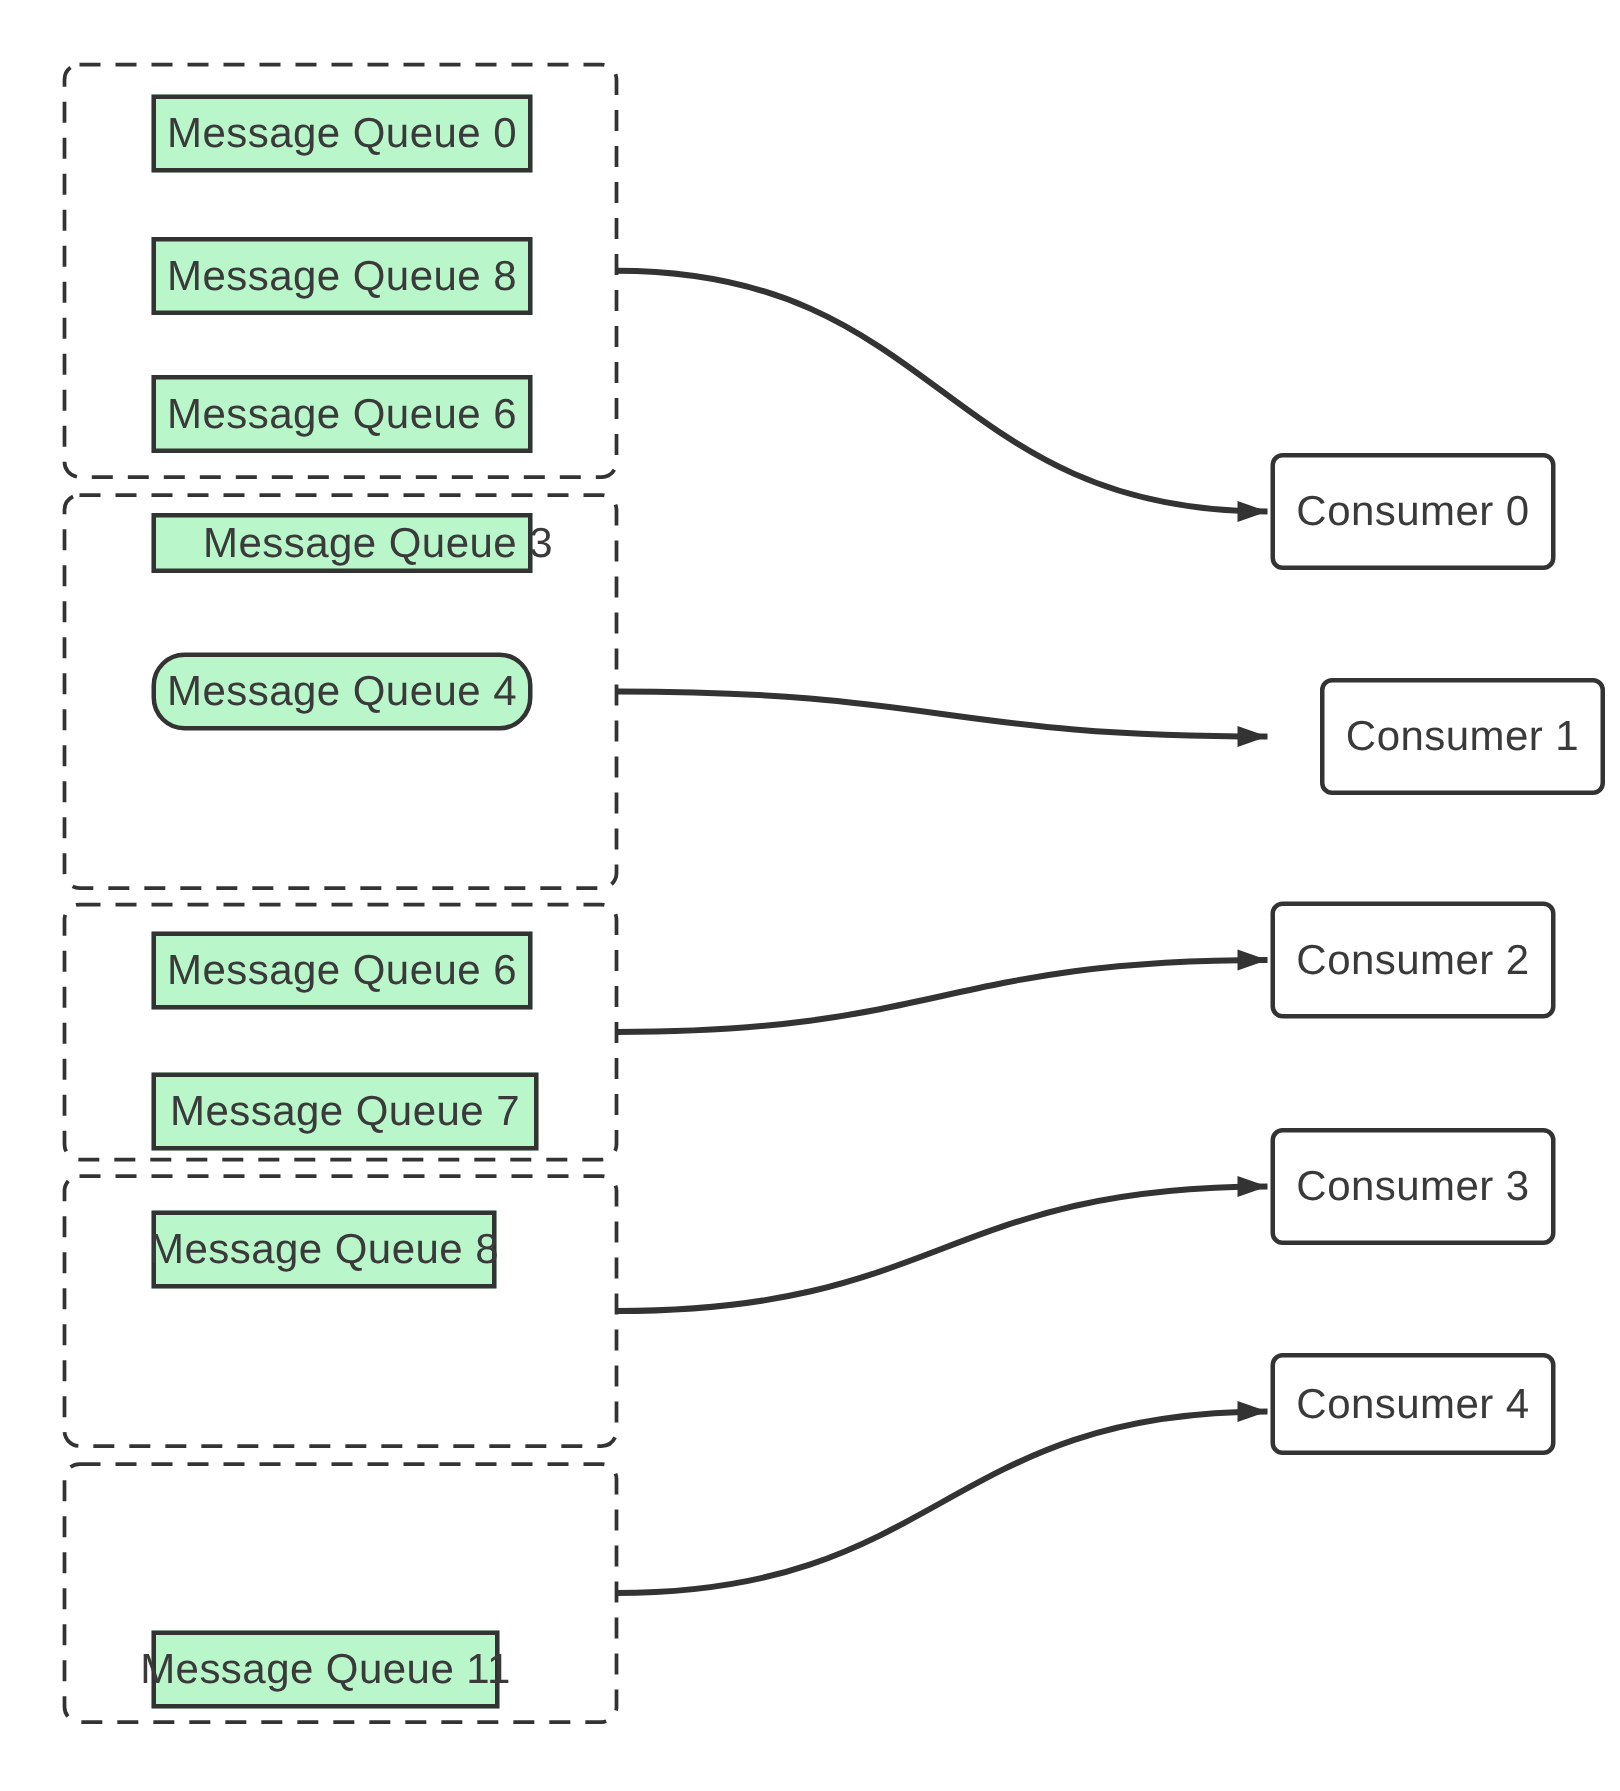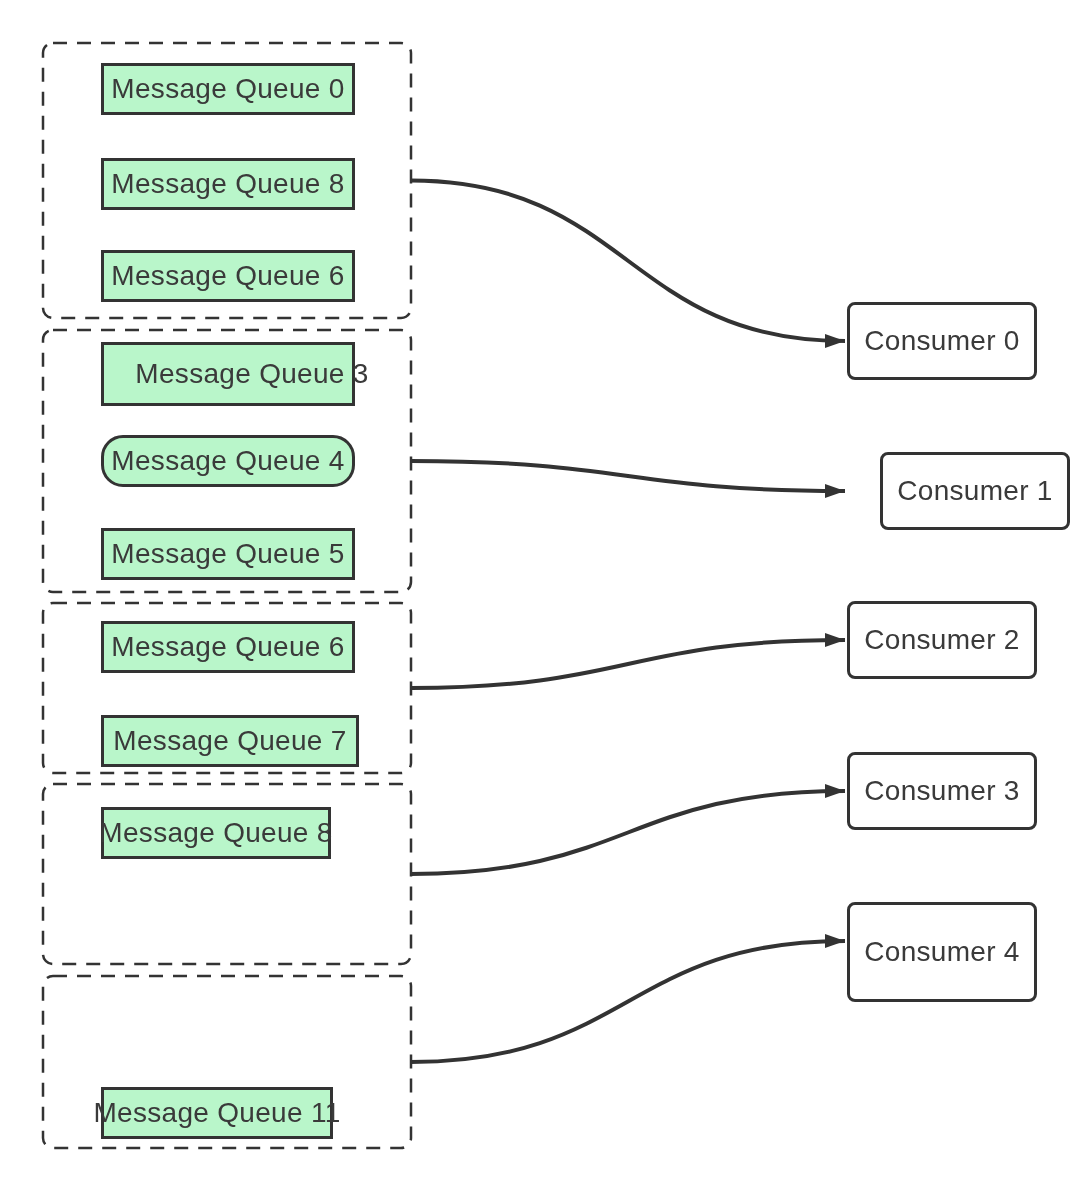--- a/index.html
+++ b/index.html
@@ -61,25 +61,24 @@
       <path d="M 411 180.5 C 628 180.5, 628 341, 845 341" fill="none" stroke="#333333" stroke-width="4" marker-end="url(#arrowhead)"></path>
       <path d="M 411 461 C 628 461, 628 491, 845 491" fill="none" stroke="#333333" stroke-width="4" marker-end="url(#arrowhead)"></path>
       <path d="M 411 688 C 628 688, 628 640, 845 640" fill="none" stroke="#333333" stroke-width="4" marker-end="url(#arrowhead)"></path>
       <path d="M 411 874 C 628 874, 628 791, 845 791" fill="none" stroke="#333333" stroke-width="4" marker-end="url(#arrowhead)"></path>
       <path d="M 411 1062 C 628 1062, 628 941, 845 941" fill="none" stroke="#333333" stroke-width="4" marker-end="url(#arrowhead)"></path>
     </svg>
 
 <div class="node queue" style="left: 101px; top: 63px; width: 254px; height: 52px;">Message Queue 0</div>
     <div class="node queue" style="left: 101px; top: 158px; width: 254px; height: 52px;">Message Queue 8</div>
     <div class="node queue" style="left: 101px; top: 250px; width: 254px; height: 52px;">Message Queue 6</div>
-    <div class="node queue" style="left: 101px; top: 342px; width: 254px; height: 64px; padding-left: 48px;">Message Queue 3</div>
+    <div class="node queue" style="left: 101px; top: 342px; width: 254px; height: 40px; padding-left: 48px;">Message Queue 3</div>
     <div class="node queue" style="left: 101px; top: 435px; width: 254px; height: 52px; border-radius: 22px;">Message Queue 4</div>
-    <div class="node queue" style="left: 101px; top: 528px; width: 254px; height: 52px;">Message Queue 5</div>
     <div class="node queue" style="left: 101px; top: 621px; width: 254px; height: 52px;">Message Queue 6</div>
     <div class="node queue" style="left: 101px; top: 715px; width: 258px; height: 52px;">Message Queue 7</div>
     <div class="node queue" style="left: 101px; top: 807px; width: 230px; height: 52px;">Message Queue 8</div>
     <div class="node queue" style="left: 101px; top: 1087px; width: 232px; height: 52px;">Message Queue 11</div>
     <div class="node consumer" style="left: 847px; top: 302px; width: 190px; height: 78px;">Consumer 0</div>
     <div class="node consumer" style="left: 847px; top: 452px; width: 190px; height: 78px; margin-left: 33px;">Consumer 1</div>
     <div class="node consumer" style="left: 847px; top: 601px; width: 190px; height: 78px;">Consumer 2</div>
     <div class="node consumer" style="left: 847px; top: 752px; width: 190px; height: 78px;">Consumer 3</div>
-    <div class="node consumer" style="left: 847px; top: 902px; width: 190px; height: 100px;">Consumer 4</div>
+    <div class="node consumer" style="left: 847px; top: 902px; width: 190px; height: 68px;">Consumer 4</div>
   </div>
 
 </body></html>

